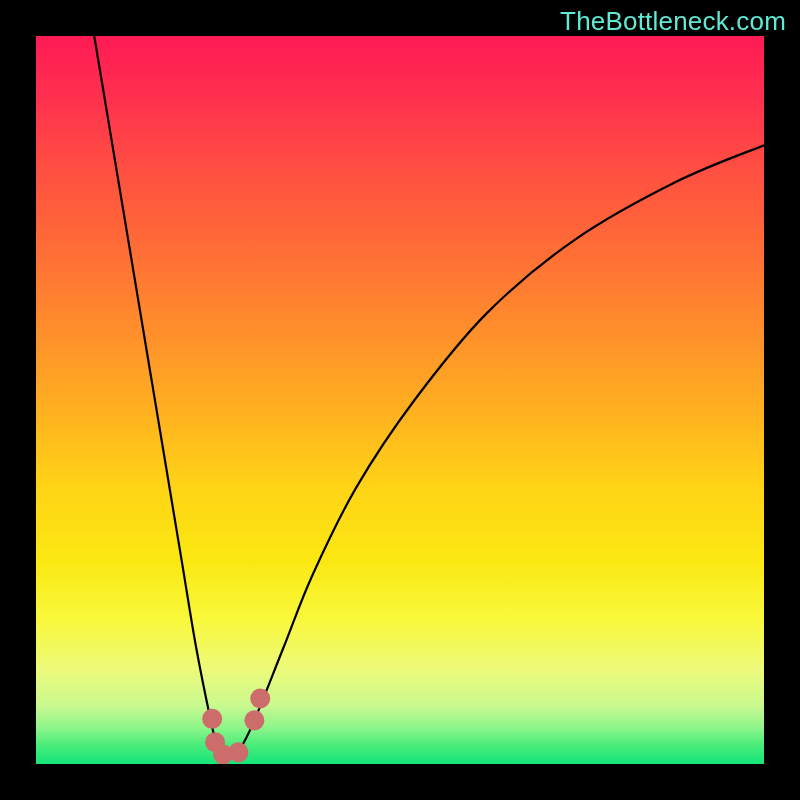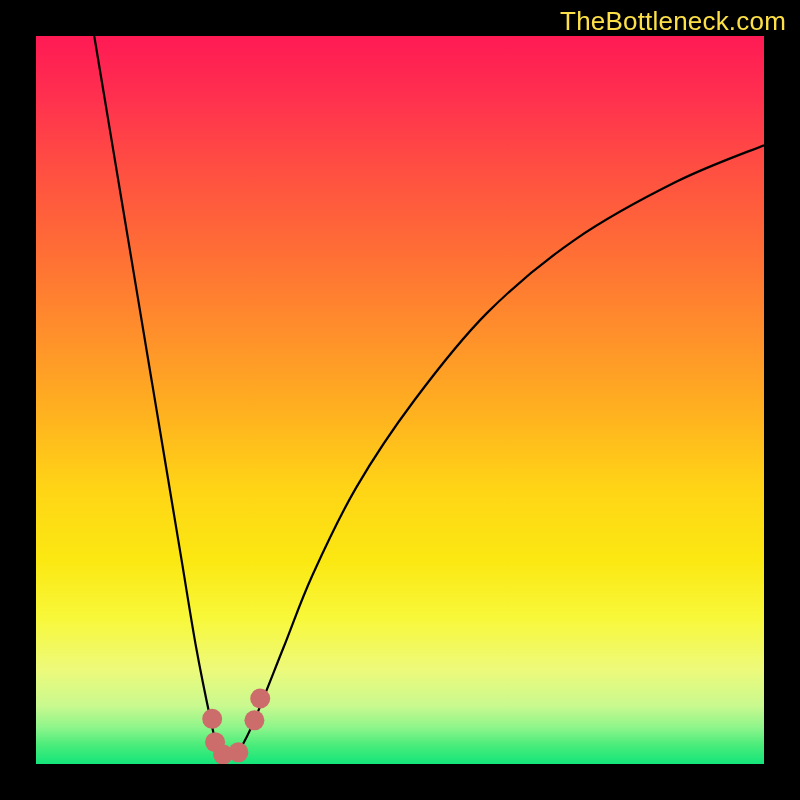--- a/index.html
+++ b/index.html
@@ -37,21 +37,21 @@
       #c9f98f 92%,
       #8df58a 95%,
       #48ec7a 97.5%,
       #14e57a 100%
     );
   }
   .watermark {
     position: absolute;
     top: 6px;
     right: 14px;
-    color: #fde047;
+    color: #5eead4;
     font-size: 26px;
     font-weight: 400;
     letter-spacing: 0.2px;
     user-select: none;
     text-align: center;
   }
   svg.curve {
     position: absolute;
     left: 0; top: 0;
   }

